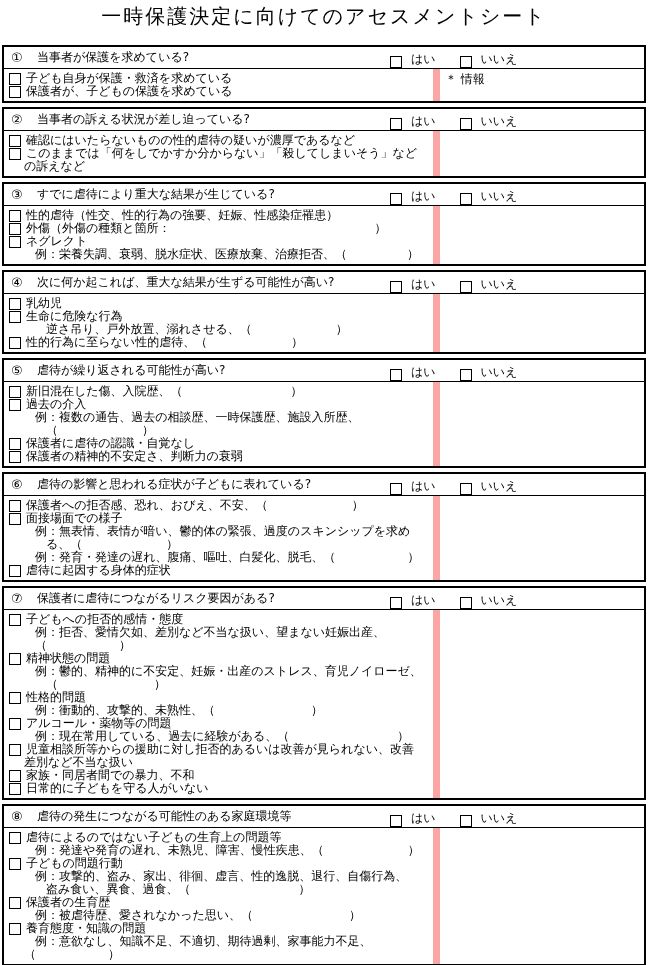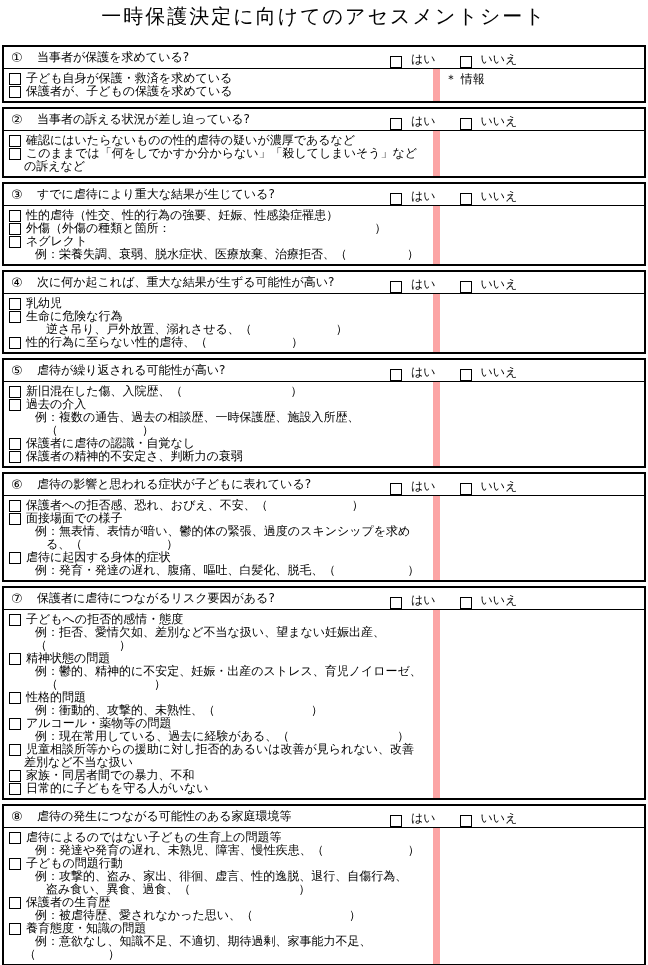--- a/index.html
+++ b/index.html
@@ -289,28 +289,28 @@
   <div class="line ind1 no-cb">
     
     <span class="line-text">例：無表情、表情が暗い、鬱的体の緊張、過度のスキンシップを求め</span>
   </div>
 
   <div class="line ind2 no-cb">
     
     <span class="line-text">る、（　　　　　　　）</span>
   </div>
 
+  <div class="line ind1 no-cb">
+    
+    <span class="line-text">例：発育・発達の遅れ、腹痛、嘔吐、白髪化、脱毛、（　　　　　　）</span>
+  </div>
+
   <div class="line ind0">
     <span class="cb item-cb"></span>
     <span class="line-text">虐待に起因する身体的症状</span>
-  </div>
-
-  <div class="line ind1 no-cb">
-    
-    <span class="line-text">例：発育・発達の遅れ、腹痛、嘔吐、白髪化、脱毛、（　　　　　　）</span>
   </div>
 </div>
       <div class="body-right">
         
       </div>
     </div>
   </section>
 
   <section class="section">
     <div class="sec-header">

